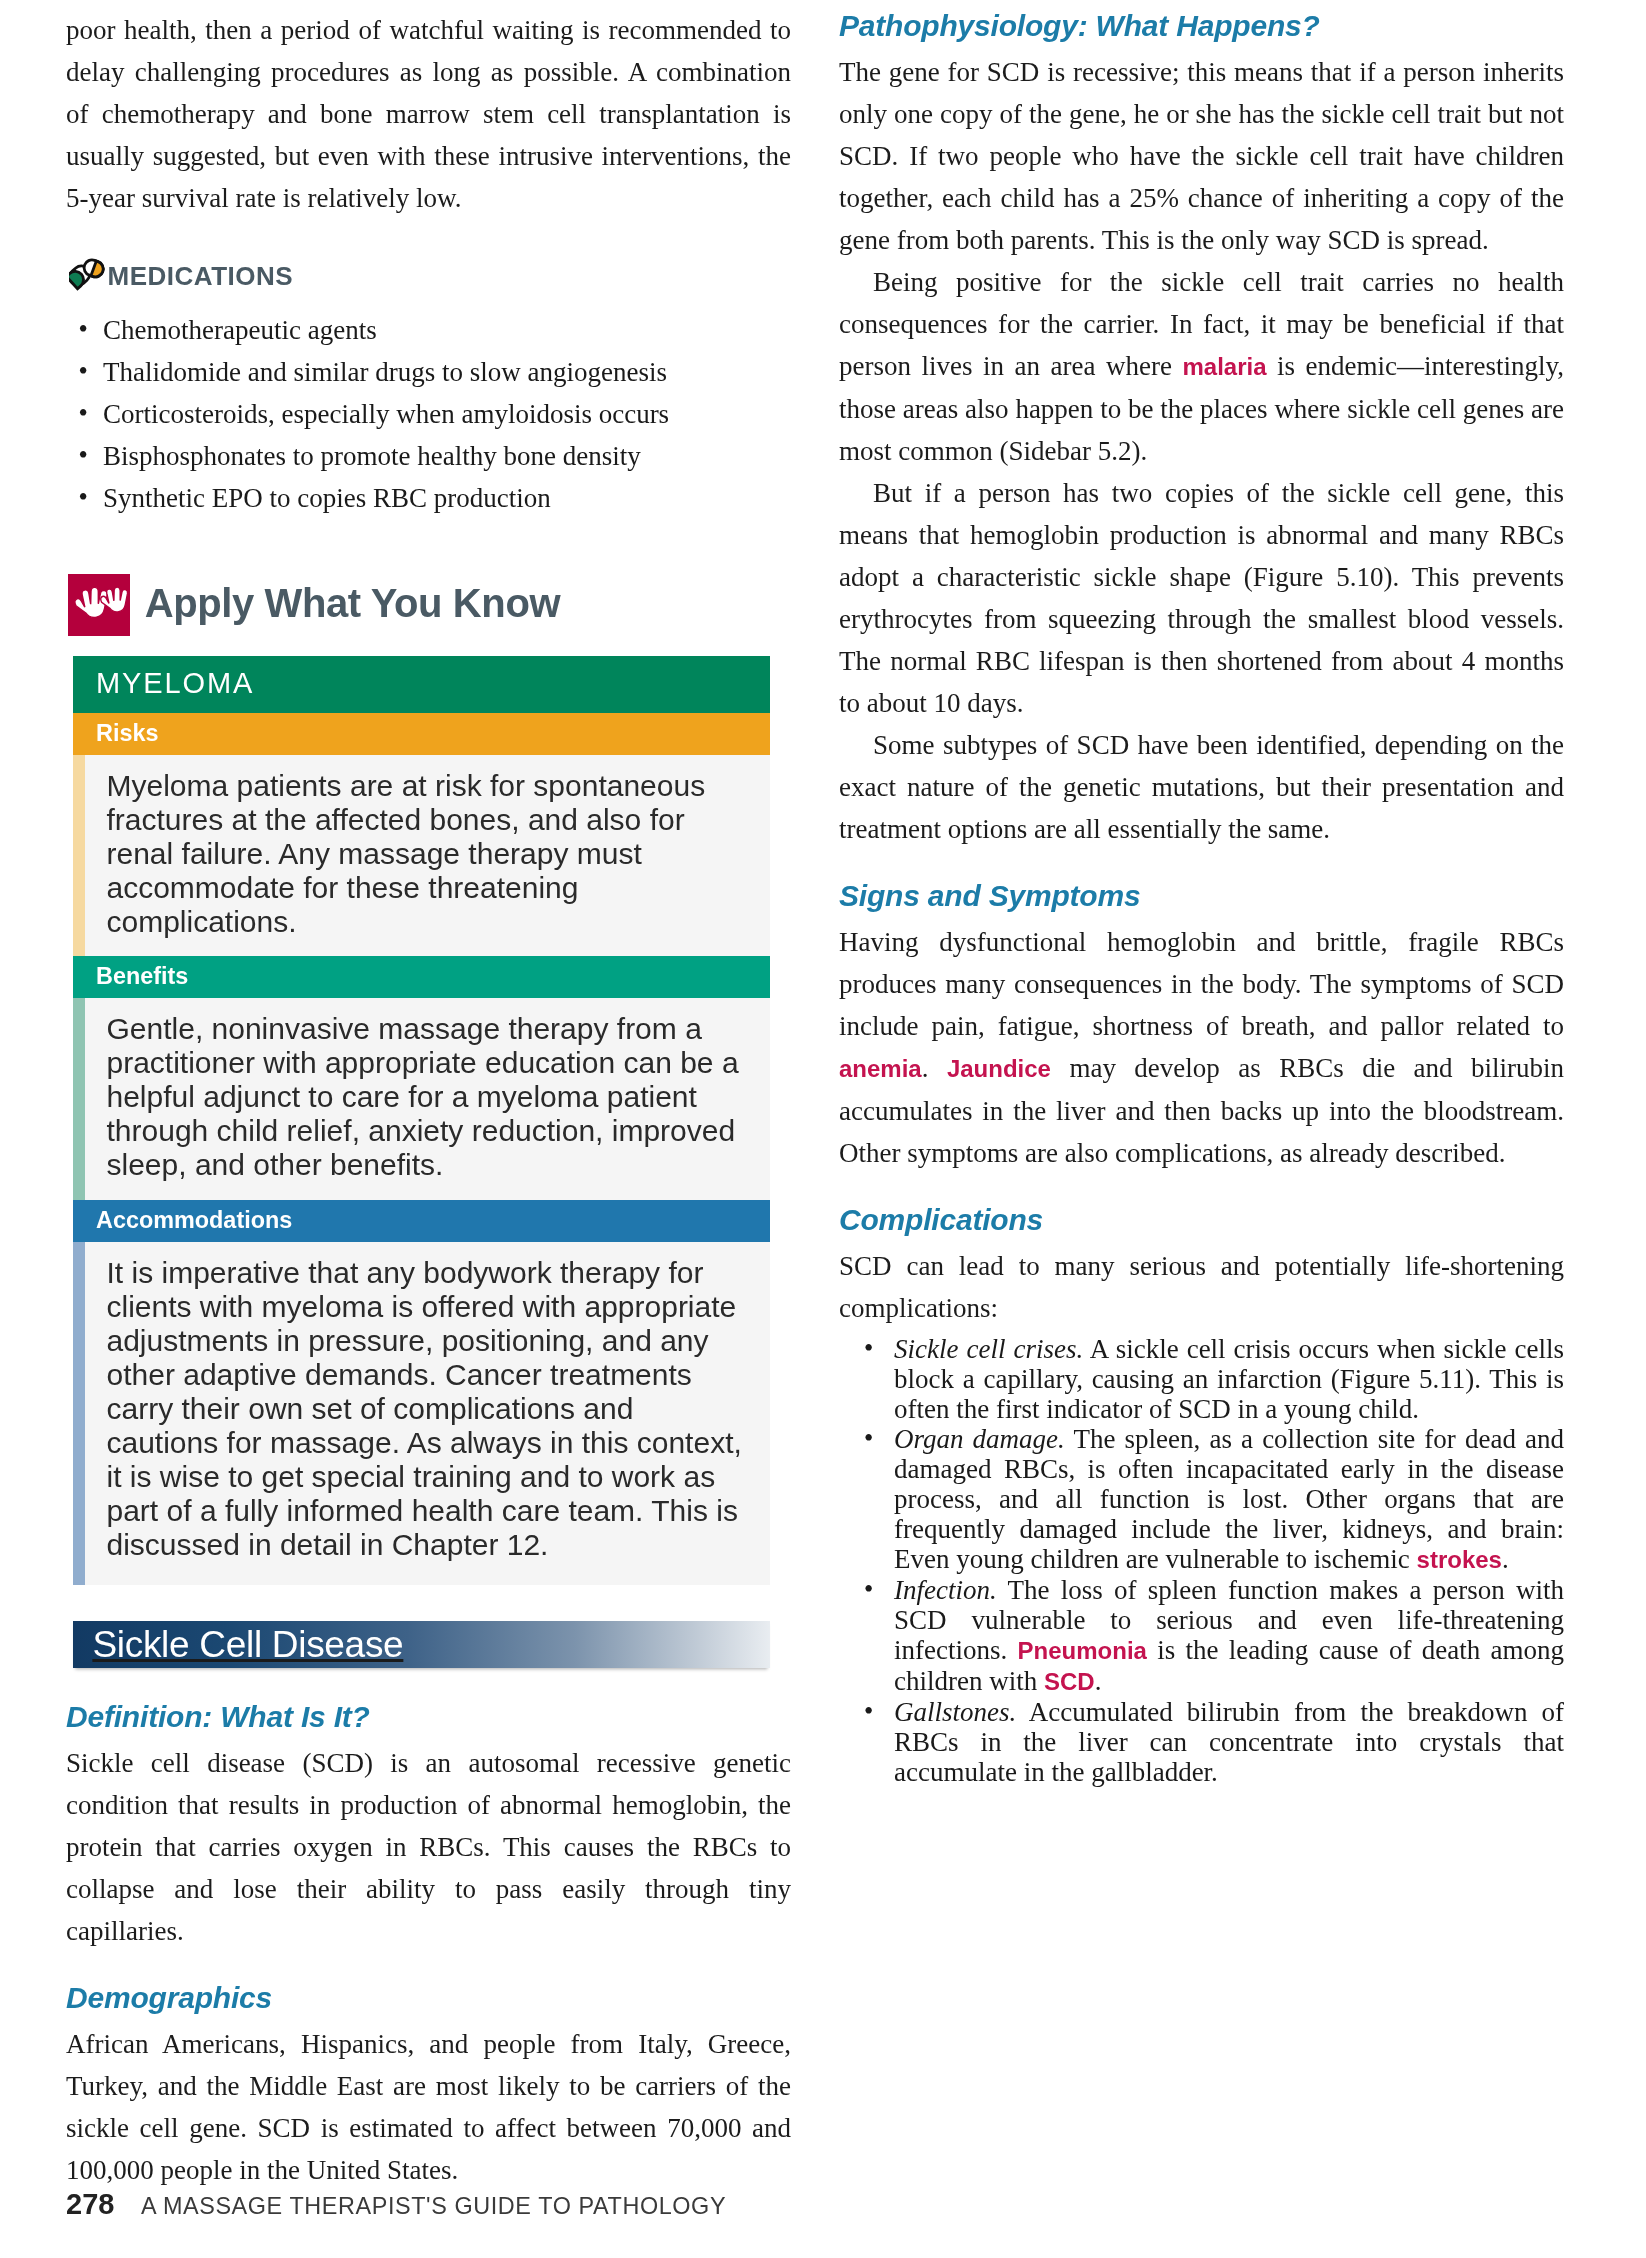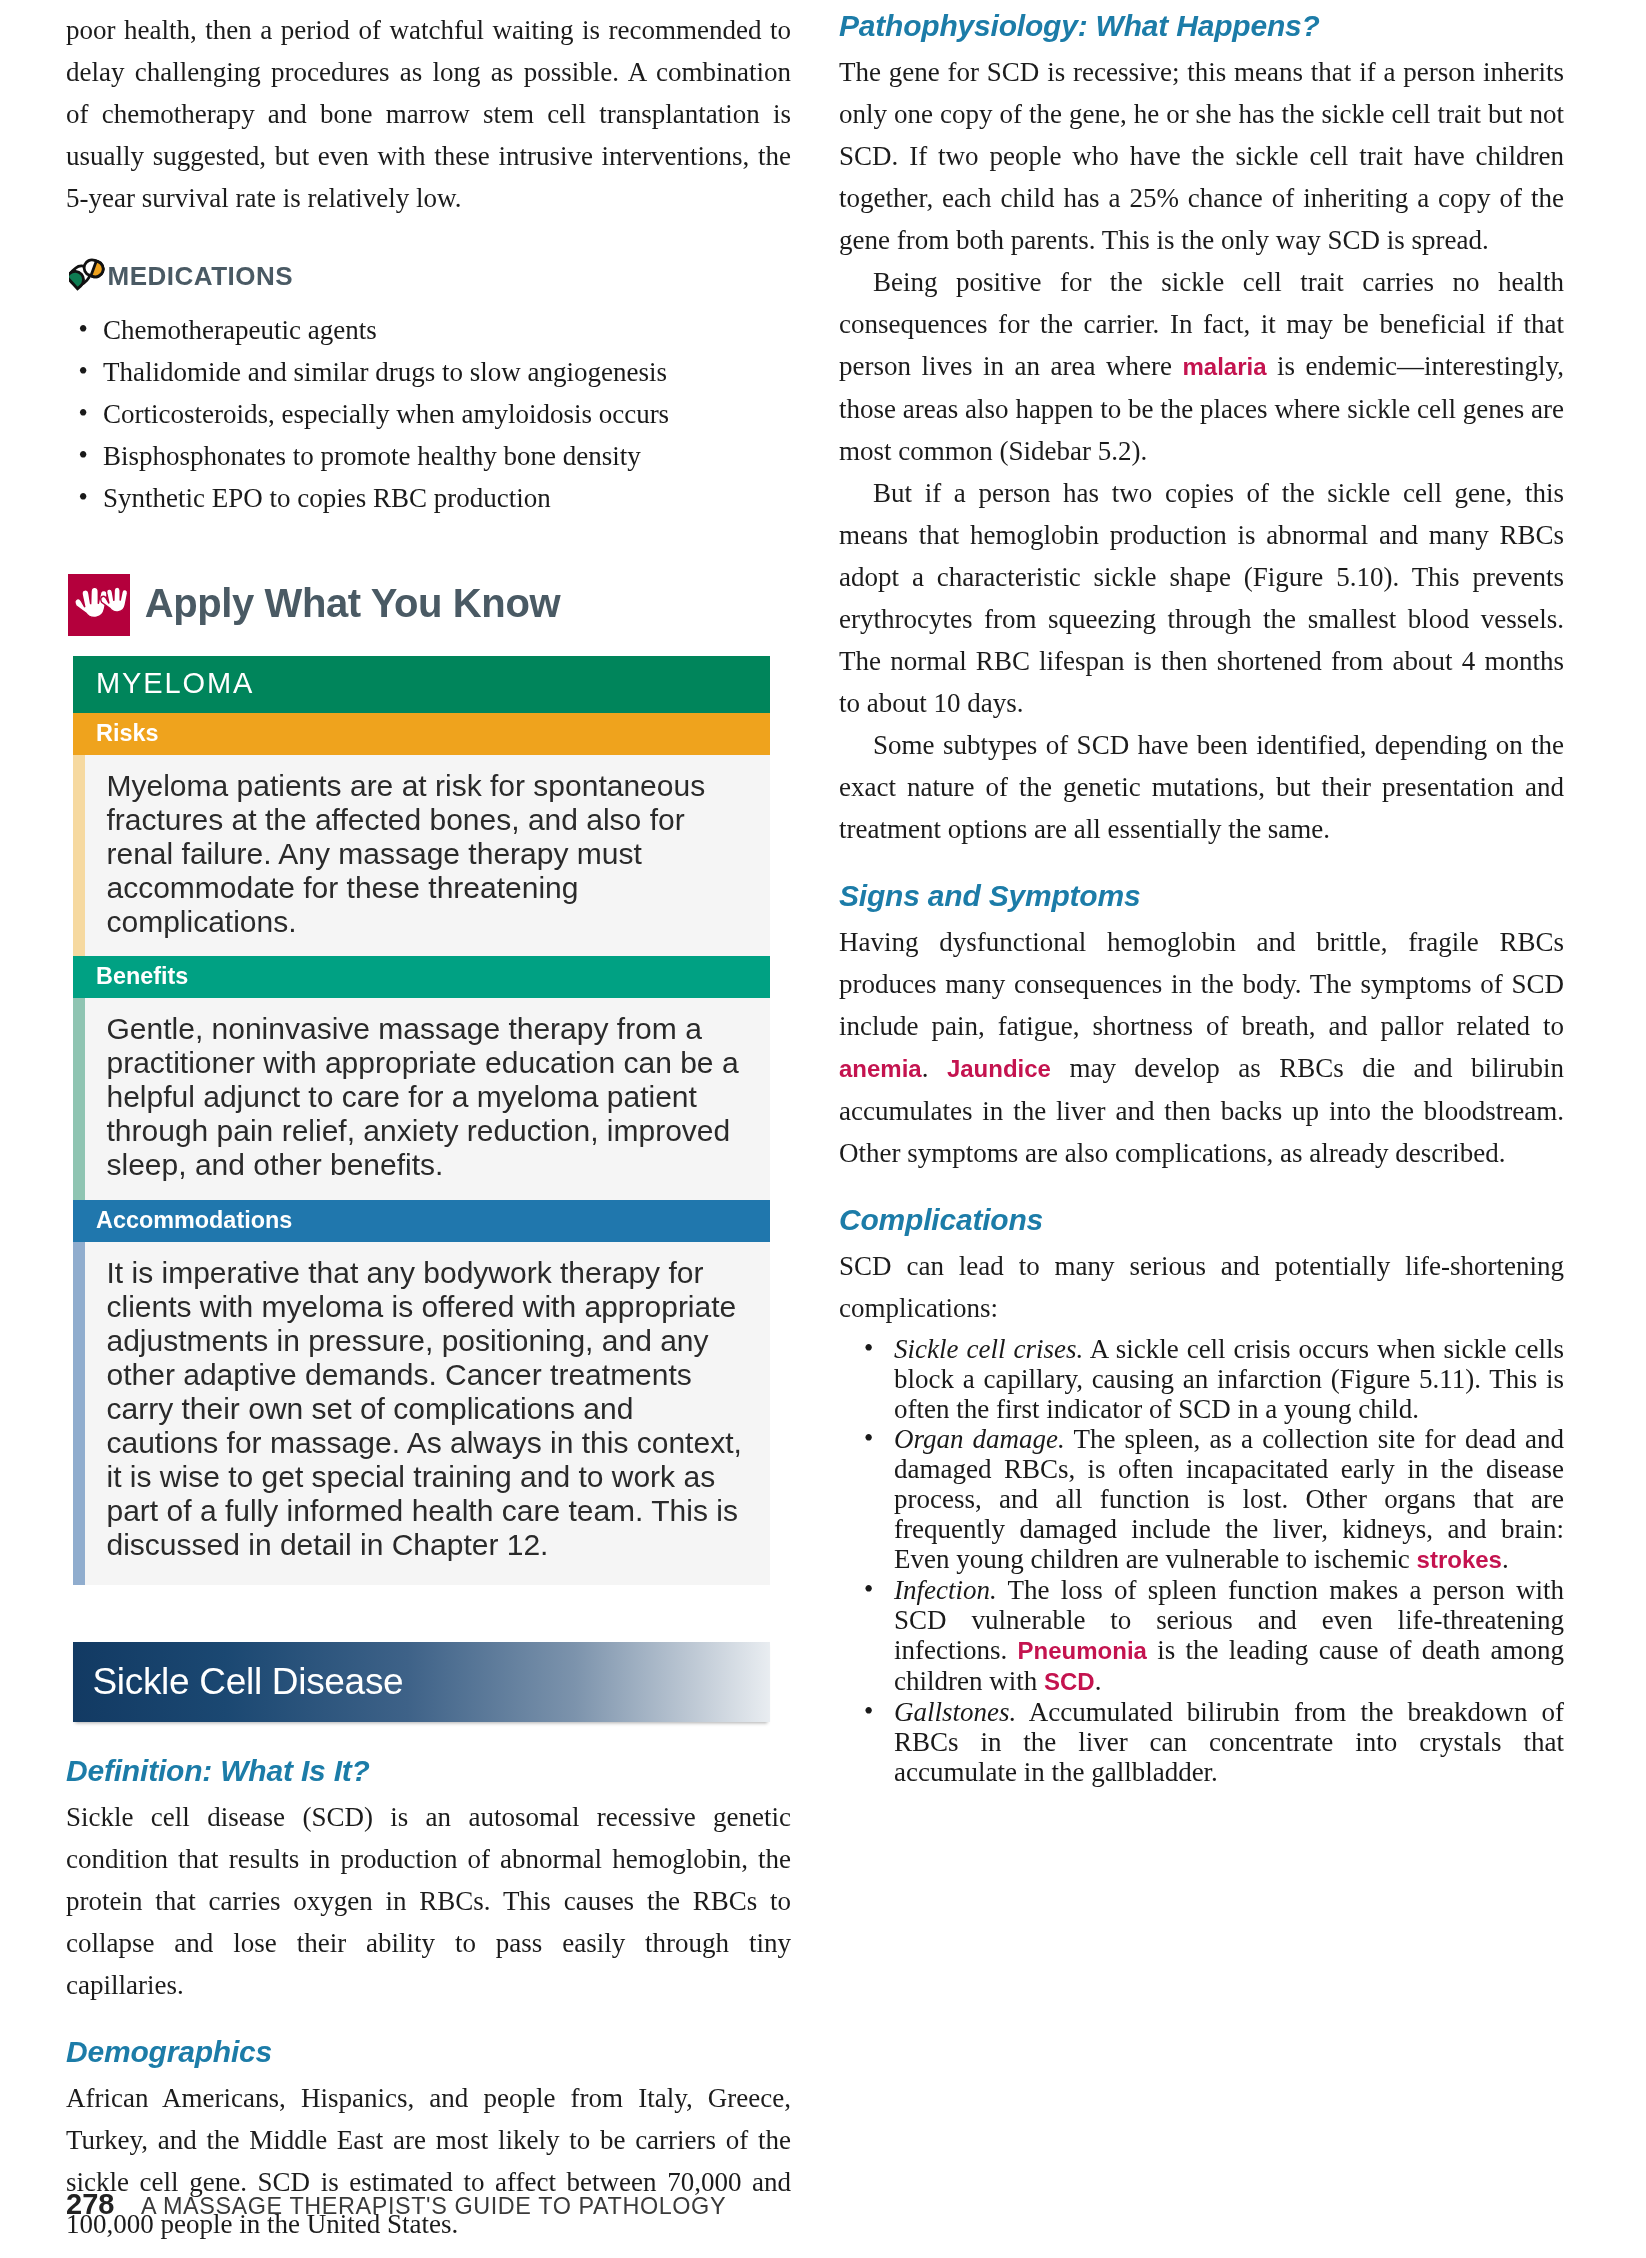--- a/index.html
+++ b/index.html
@@ -166,28 +166,29 @@
     padding: 14px 21px 17.6px 22px;
     font-family: "Liberation Sans", sans-serif;
     font-size: 30px;
     line-height: 34px;
     color: #2a2a2a;
   }
   .sec-body.accom .sec-text { padding-bottom: 23px; }
 
   
   .scd-banner {
-    margin-top: 57px;
+    margin-top: 36px;
     margin-left: 7px;
     width: 697px;
-    height: 80px;
+    height: 47px;
     background: linear-gradient(to right, #123A63 0%, #1B4872 22%, #3E6288 48%, #7C93AC 72%, #C2CCD7 90%, #E9EDF1 100%);
     display: flex;
     align-items: center;
     box-shadow: 0 2.6px 3.5px -1.8px rgba(0,0,0,0.35);
+    text-decoration: underline;
   }
   .scd-banner span {
     font-family: "Liberation Sans", sans-serif;
     font-size: 37px;
     color: #ffffff;
     padding-left: 19.4px;
     letter-spacing: -0.3px;
   }
 
   
@@ -306,21 +307,21 @@
 
           <div class="sec-head risks">Risks</div>
           <div class="sec-body risks">
             <div class="sec-rail"></div>
             <div class="sec-text">Myeloma patients are at risk for spontaneous fractures at the affected bones, and also for renal failure. Any massage therapy must accommodate for these threatening complications.</div>
           </div>
 
           <div class="sec-head benefits">Benefits</div>
           <div class="sec-body benefits">
             <div class="sec-rail"></div>
-            <div class="sec-text">Gentle, noninvasive massage therapy from a practitioner with appropriate education can be a helpful adjunct to care for a myeloma patient through pain relief, anxiety reduction, improved sleep, and other benefits.</div>
+            <div class="sec-text">Gentle, noninvasive massage therapy from a practitioner with appropriate education can be a helpful adjunct to care for a myeloma patient through child relief, anxiety reduction, improved sleep, and other benefits.</div>
           </div>
 
           <div class="sec-head accom">Accommodations</div>
           <div class="sec-body accom">
             <div class="sec-rail"></div>
             <div class="sec-text">It is imperative that any bodywork therapy for clients with myeloma is offered with appropriate adjustments in pressure, positioning, and any other adaptive demands. Cancer treatments carry their own set of complications and cautions for massage. As always in this context, it is wise to get special training and to work as part of a fully informed health care team. This is discussed in detail in Chapter 12.</div>
           </div>
         </div>
       </div>
 

